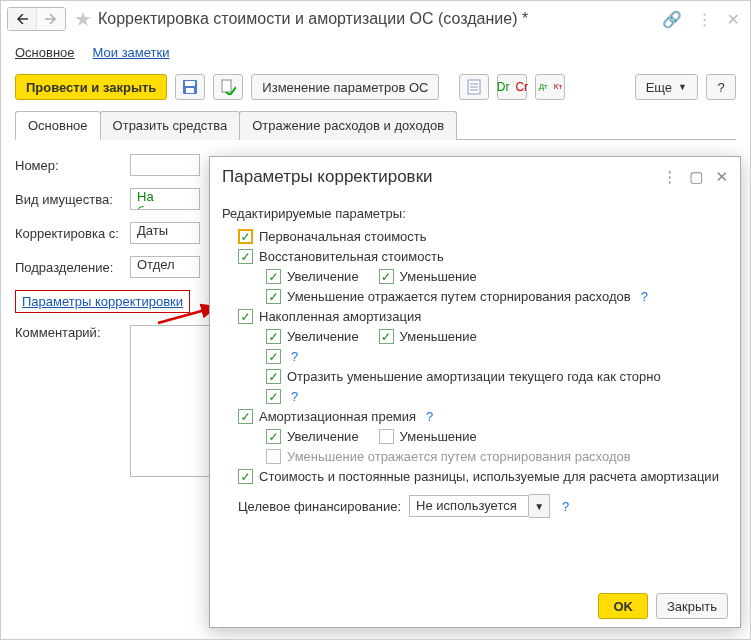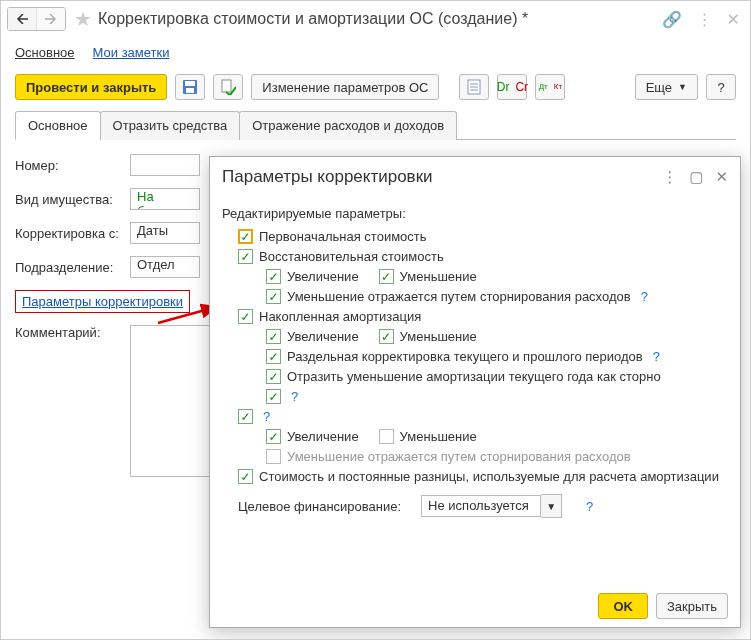--- a/index.html
+++ b/index.html
@@ -45,21 +45,21 @@
   .dlg-body{padding:0 12px 8px 12px;flex:1;overflow:hidden}
   .sub{margin:9px 0 8px 0;color:#333}
   .tree{}
   .node{display:flex;align-items:center;margin:5px 0;gap:6px;white-space:nowrap}
   .lvl0{margin-left:16px}
   .lvl1{margin-left:44px}
   .cb{width:15px;height:15px;border:1px solid #7a7;display:inline-flex;align-items:center;justify-content:center;background:#fff;box-sizing:border-box;font-size:12px;color:#0a8a0a;cursor:pointer}
   .cb.hl{border:2px solid #e6a800}
   .cb.off{color:transparent;border-color:#bbb}
   .help{color:#1a73e8;cursor:pointer;margin-left:4px}
-  .combo-row{display:flex;align-items:center;gap:20px;margin:10px 0 0 16px}
+  .combo-row{display:flex;align-items:center;gap:8px;margin:10px 0 0 16px}
   .combo{display:flex;align-items:center}
   .combo .input{width:120px}
   .combo .dd{width:20px;height:22px;border:1px solid #bbb;border-left:none;display:flex;align-items:center;justify-content:center;cursor:pointer;background:#f5f5f5;font-size:10px}
   .dlg-ftr{display:flex;gap:8px;justify-content:flex-end;padding:8px 12px;}
   .btn.ok{background:#ffdd00;border-color:#c9a800;font-weight:bold;padding:4px 14px}
   svg{display:block}
 </style>
 </head>
 <body>
 
@@ -202,33 +202,33 @@
         </div>
       <div class="node lvl1">
           <span class="cb">✓</span>
           <span>Увеличение</span>
           <span style="width:8px"></span>
           <span class="cb">✓</span>
           <span>Уменьшение</span>
         </div>
       <div class="node lvl1">
           <span class="cb">✓</span>
-          <span>Раздельная корректировка текущего и прошлого периодов</span>
           <span class="help">?</span>
         </div>
       <div class="node lvl1">
           <span class="cb">✓</span>
           <span>Отразить уменьшение амортизации текущего года как сторно</span>
         </div>
       <div class="node lvl1">
           <span class="cb">✓</span>
           <span class="help">?</span>
         </div>
       <div class="node lvl0">
           <span class="cb">✓</span>
+          <span>Амортизационная премия</span>
           <span class="help">?</span>
         </div>
       <div class="node lvl1">
           <span class="cb">✓</span>
           <span>Увеличение</span>
           <span style="width:8px"></span>
           <span class="cb off">✓</span>
           <span>Уменьшение</span>
         </div>
       <div class="node lvl1">

